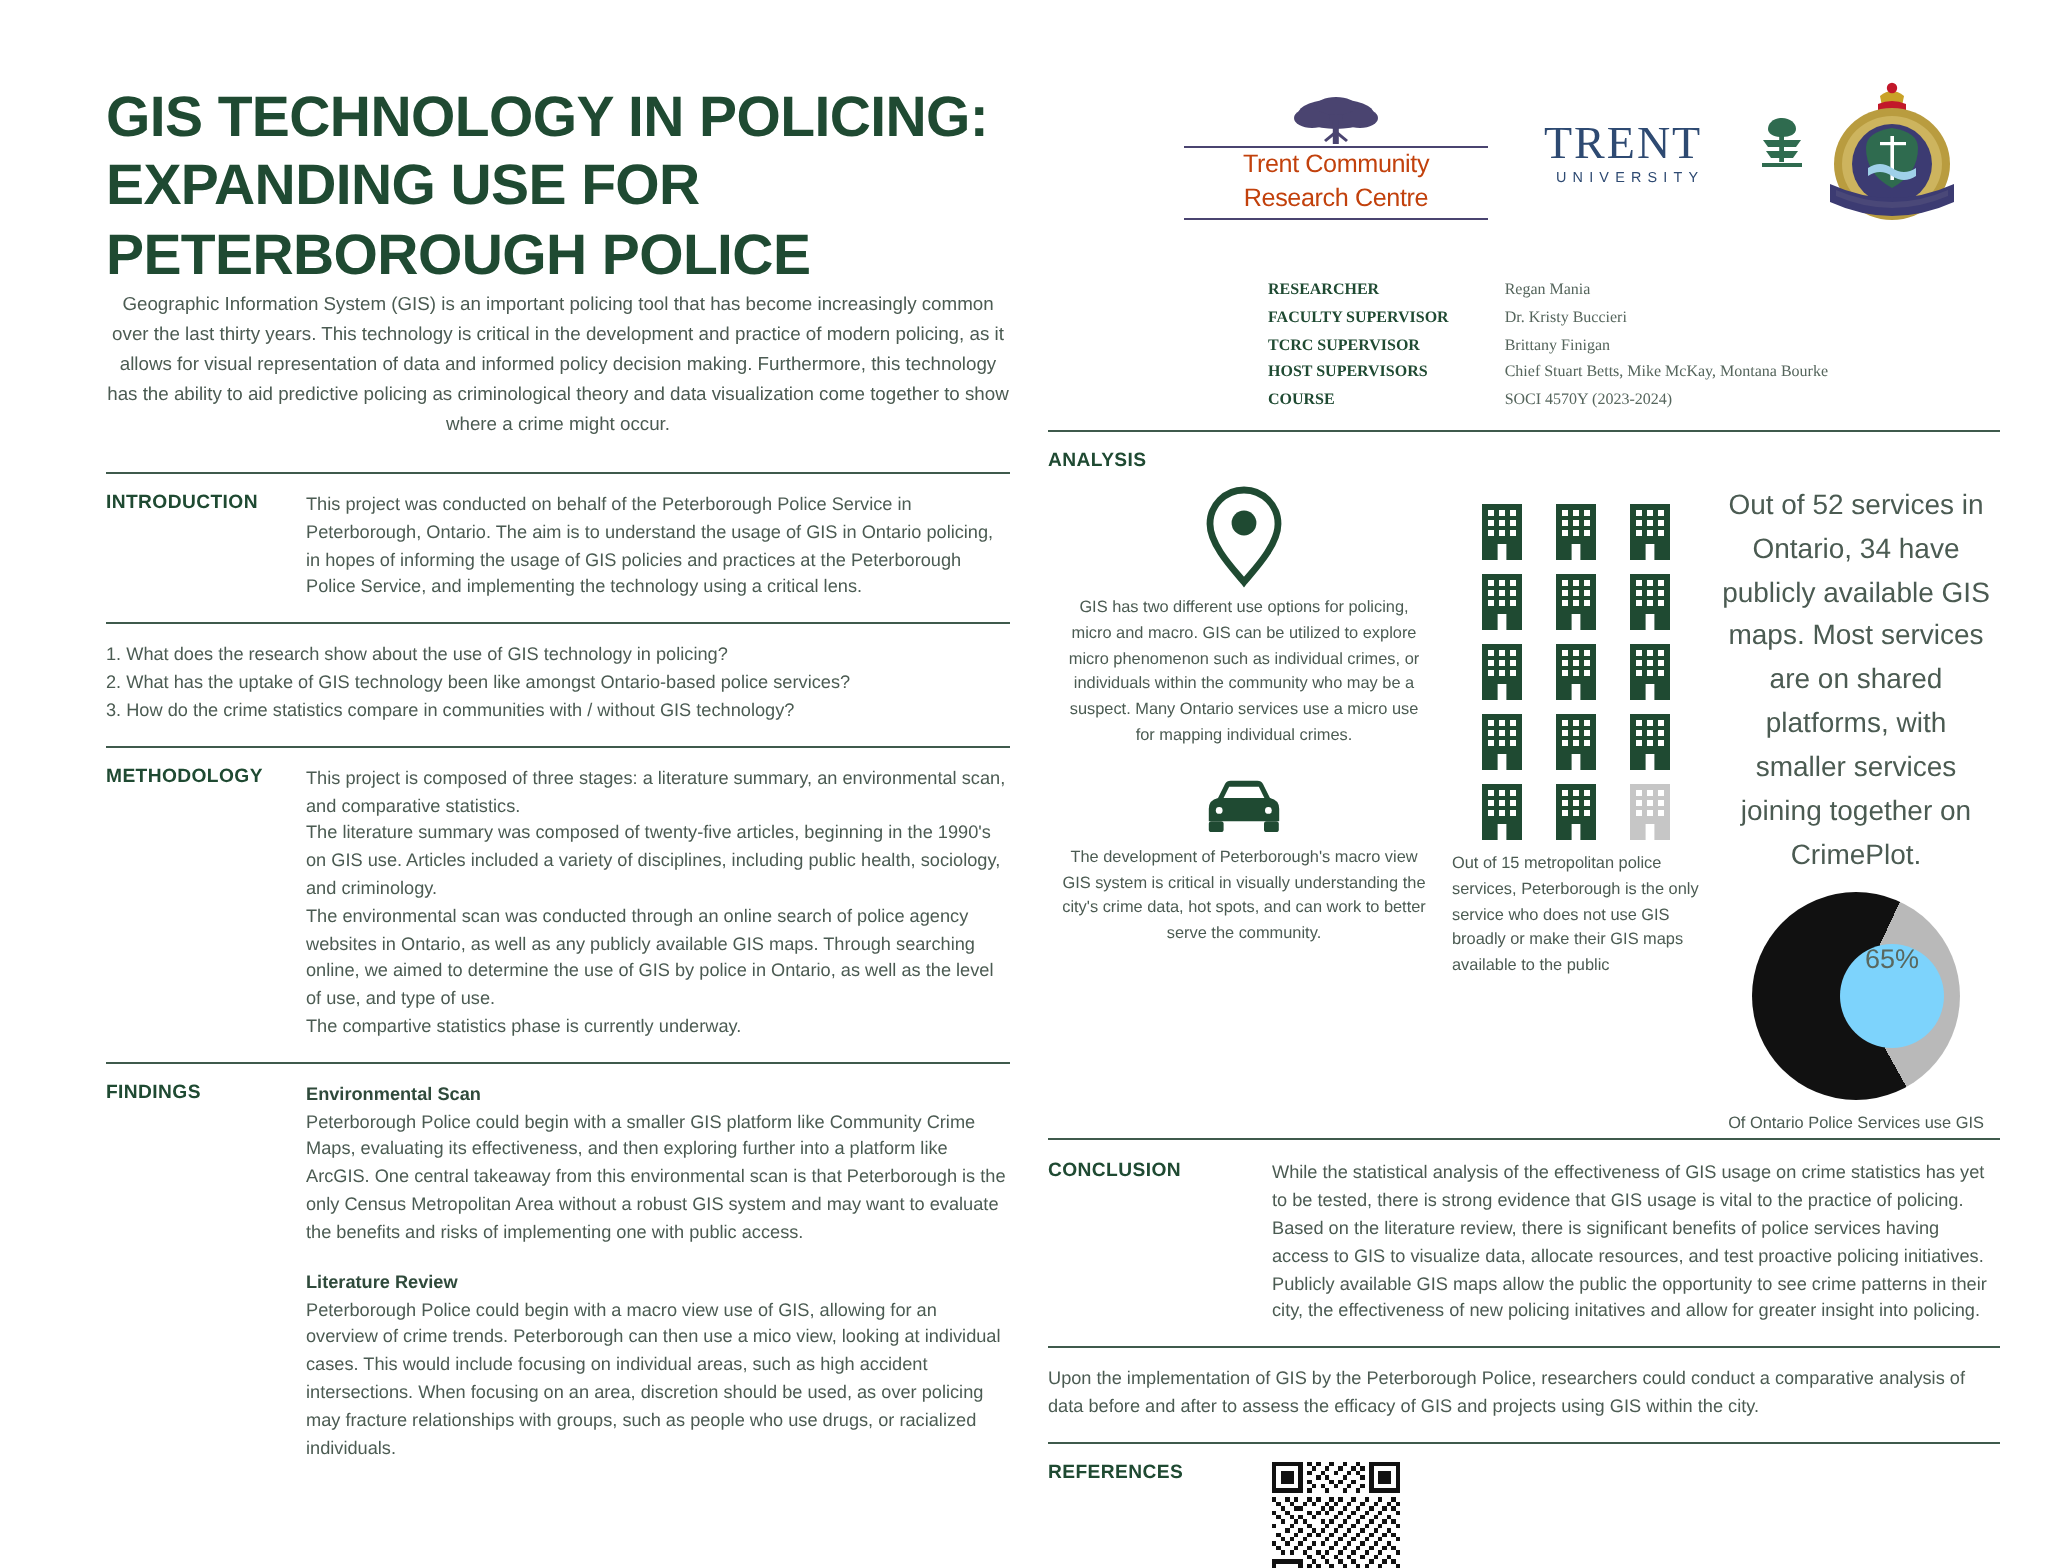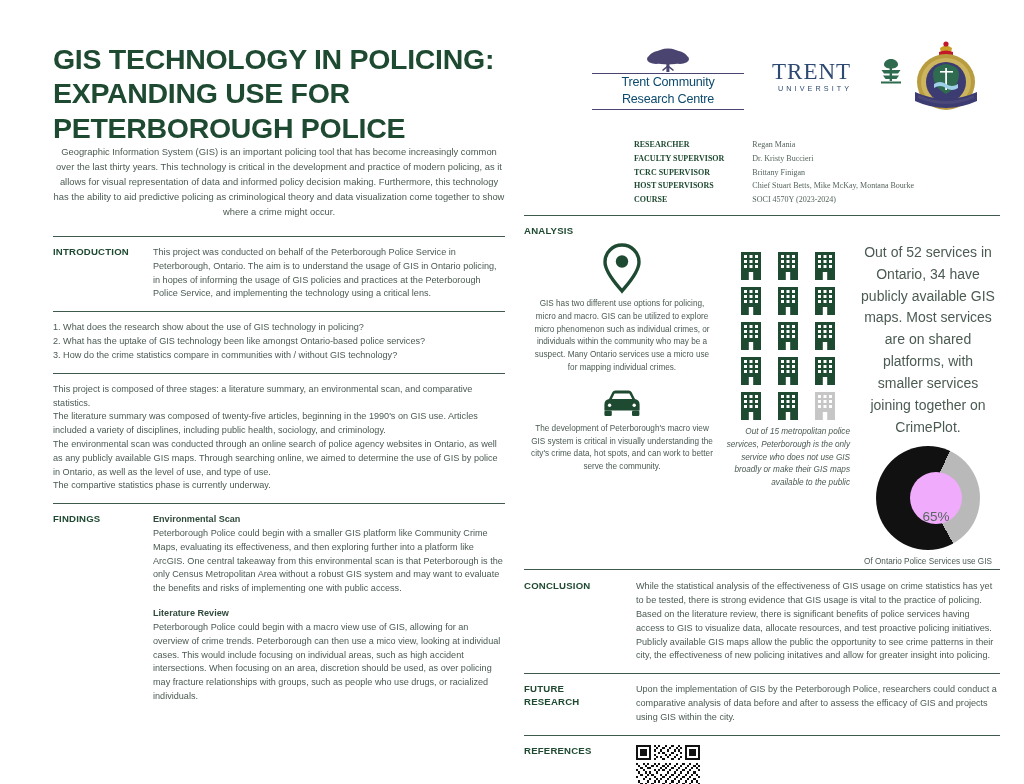--- a/index.html
+++ b/index.html
@@ -24,21 +24,21 @@
     text-align:center;
   }
 
   
   .logos { position:absolute; left:560px; top:44px; width:440px; height:80px; }
   .logo { position:absolute; }
   .tcrc { left:32px; top:3px; width:152px; text-align:center; }
   .tcrc .tree { height:26px; display:flex; align-items:flex-end; justify-content:center; }
   .tcrc .rule { height:1px; background:#4a4470; width:100%; }
   .tcrc .txt {
-    color:#0c4a6e; font-size:12.6px; line-height:1.18; padding:1px 0 2px 0;
+    color:#c2410c; font-size:12.6px; line-height:1.18; padding:1px 0 2px 0;
     font-family:"Liberation Sans", sans-serif; letter-spacing:-0.2px;
   }
   .trentu { left:212px; top:16px; width:130px; }
   .trentu .word {
     color:#2e4a72; font-family:"Liberation Serif", serif; font-size:23px;
     letter-spacing:1px; line-height:1;
   }
   .trentu .sub {
     color:#2e4a72; font-size:7.2px; letter-spacing:3.1px; 
     margin-top:1px; padding-left:6px;
@@ -70,36 +70,36 @@
 
   
   .analysis-head {
     color:#1f4a32; font-weight:bold; font-size:9.6px; letter-spacing:0.2px;
     padding:9px 0 0 0;
   }
   .analysis-grid {
     display:flex; gap:4px; padding-top:6px; align-items:flex-start;
   }
   .an-col-1 { flex:0 0 196px; text-align:center; }
-  .an-col-2 { flex:0 0 128px; text-align:right; padding-top:8px;font-style:italic; }
+  .an-col-2 { flex:0 0 128px; text-align:left; padding-top:8px; }
   .an-col-3 { flex:1; text-align:center; }
   .an-text { font-size:8.2px; line-height:1.56; color:#4b5b52; padding:0 6px; }
   .icon-wrap { display:flex; justify-content:center; align-items:center; }
 
   .bldg-grid {
     display:grid; grid-template-columns:repeat(3, 1fr);
     gap:5px 6px; justify-items:center; padding:0 12px 6px 12px;
   }
 
   .donut-wrap { position:relative; width:104px; height:104px; margin:8px auto 6px auto; }
   .donut { width:104px; height:104px; border-radius:50%; }
   .donut-hole {
-    position:absolute; left:34px; top:26px; width:52px; height:52px;
-    background:#f0abfc; border-radius:50%;
-    display:flex; align-items:flex-end; justify-content:center;
+    position:absolute; left:44px; top:26px; width:52px; height:52px;
+    background:#7dd3fc; border-radius:50%;
+    display:flex; align-items:flex-start; justify-content:center;
   }
   .donut-label { font-size:13.5px; color:#59685f; }
   .donut-caption { font-size:8.2px; line-height:1.56; color:#4b5b52; }
   .stat-note { font-size:14px; line-height:1.56; color:#4b5b52; padding:0 4px; }
 
   .qr { width:64px; height:64px; display:block; }
 </style>
 </head>
 <body>
 
@@ -210,20 +210,21 @@
 
     <div class="section">
       <div class="sec-body">
         <p>1. What does the research show about the use of GIS technology in policing?</p>
         <p>2. What has the uptake of GIS technology been like amongst Ontario-based police services?</p>
         <p>3. How do the crime statistics compare in communities with / without GIS technology?</p>
       </div>
     </div>
 
     <div class="section">
+      <div class="sec-label">METHODOLOGY</div>
       <div class="sec-body">
         <p>This project is composed of three stages: a literature summary, an environmental scan, and comparative statistics.</p>
         <p>The literature summary was composed of twenty-five articles, beginning in the 1990's on GIS use. Articles included a variety of disciplines, including public health, sociology, and criminology.</p>
         <p>The environmental scan was conducted through an online search of police agency websites in Ontario, as well as any publicly available GIS maps. Through searching online, we aimed to determine the use of GIS by police in Ontario, as well as the level of use, and type of use.</p>
         <p>The compartive statistics phase is currently underway.</p>
       </div>
     </div>
 
     <div class="section">
       <div class="sec-label">FINDINGS</div>
@@ -543,23 +544,20 @@
     </div>
 
     <div class="section" style="padding-top:10px">
       <div class="sec-label">CONCLUSION</div>
       <div class="sec-body">
         <p>While the statistical analysis of the effectiveness of GIS usage on crime statistics has yet to be tested, there is strong evidence that GIS usage is vital to the practice of policing. Based on the literature review, there is significant benefits of police services having access to GIS to visualize data, allocate resources, and test proactive policing initiatives. Publicly available GIS maps allow the public the opportunity to see crime patterns in their city, the effectiveness of new policing initatives and allow for greater insight into policing.</p>
       </div>
     </div>
 
     <div class="section">
-      <div class="sec-label">
-        <span style="display:block; max-width:70px;">FUTURE RESEARCH</span>
-      </div>
       <div class="sec-body">
         <p>Upon the implementation of GIS by the Peterborough Police, researchers could conduct a comparative analysis of data before and after to assess the efficacy of GIS and projects using GIS within the city.</p>
       </div>
     </div>
 
     <div class="section">
       <div class="sec-label">REFERENCES</div>
       <div class="sec-body">
         <svg class="qr" viewBox="0 0 29 29" shape-rendering="crispEdges">
           <rect width="29" height="29" fill="#ffffff"></rect>

